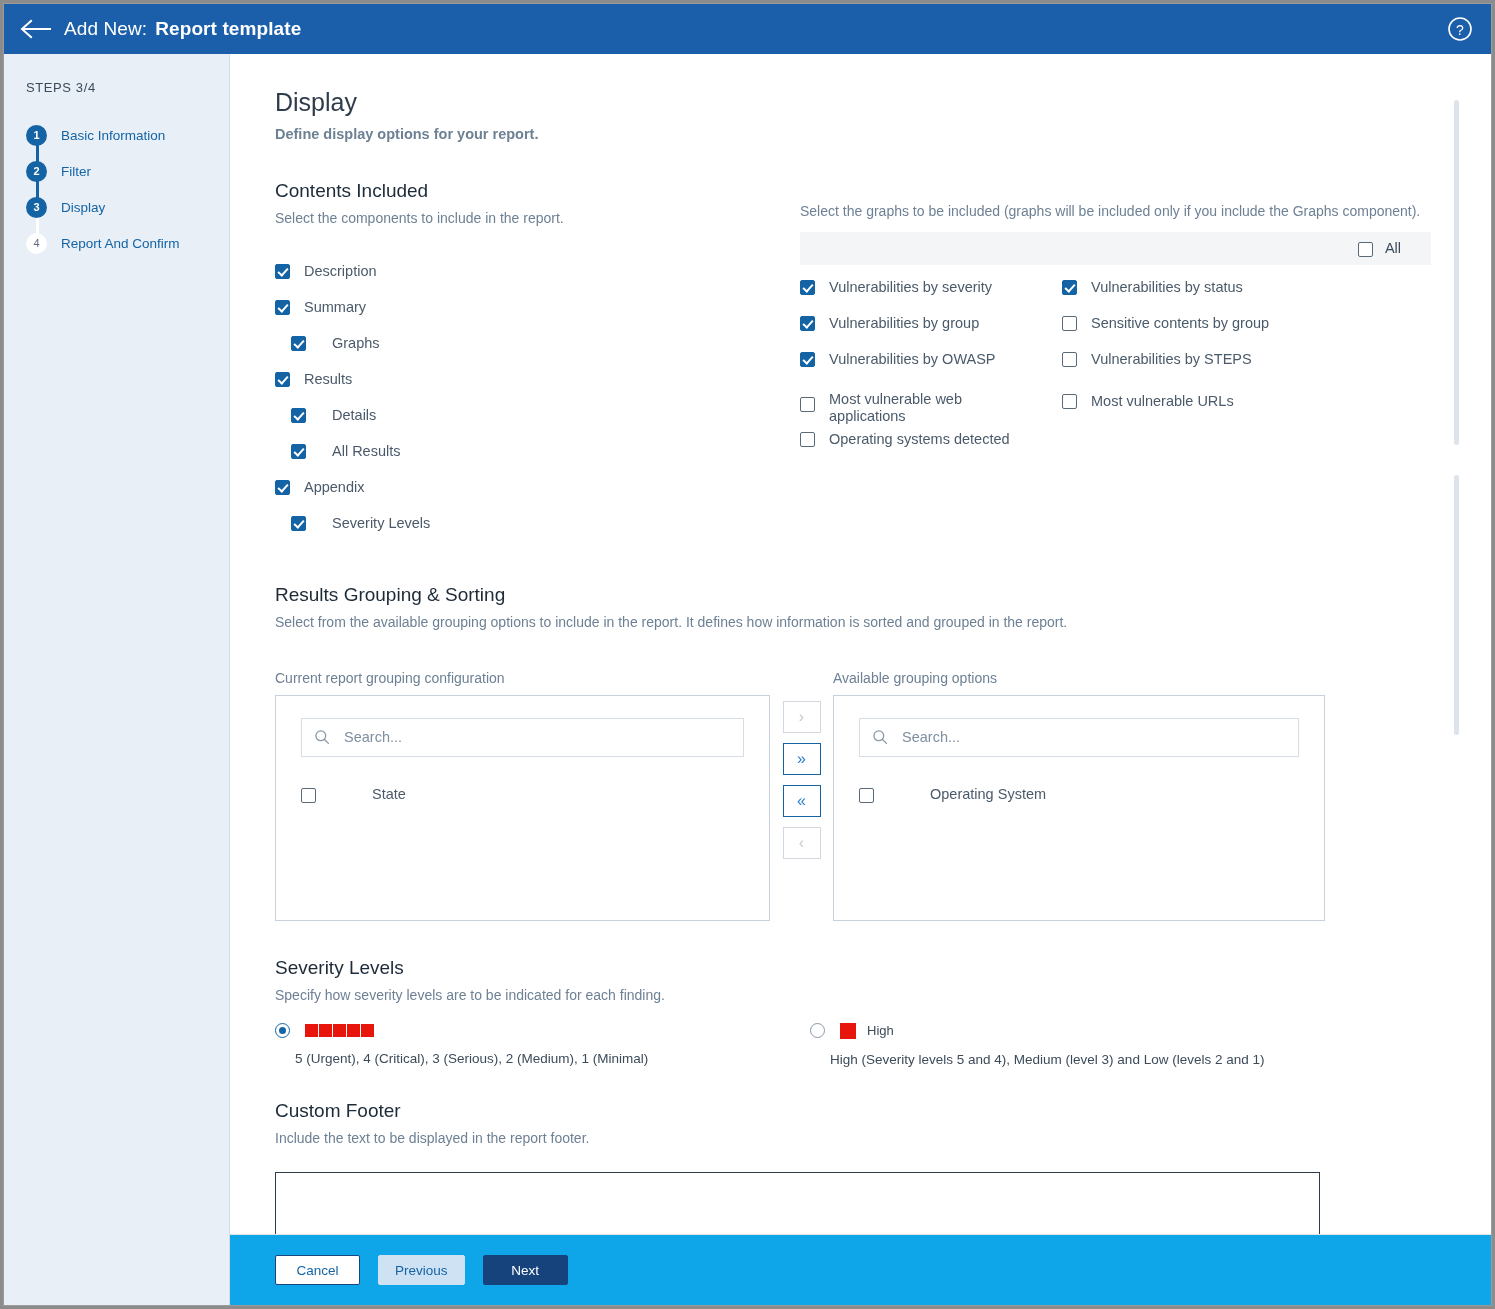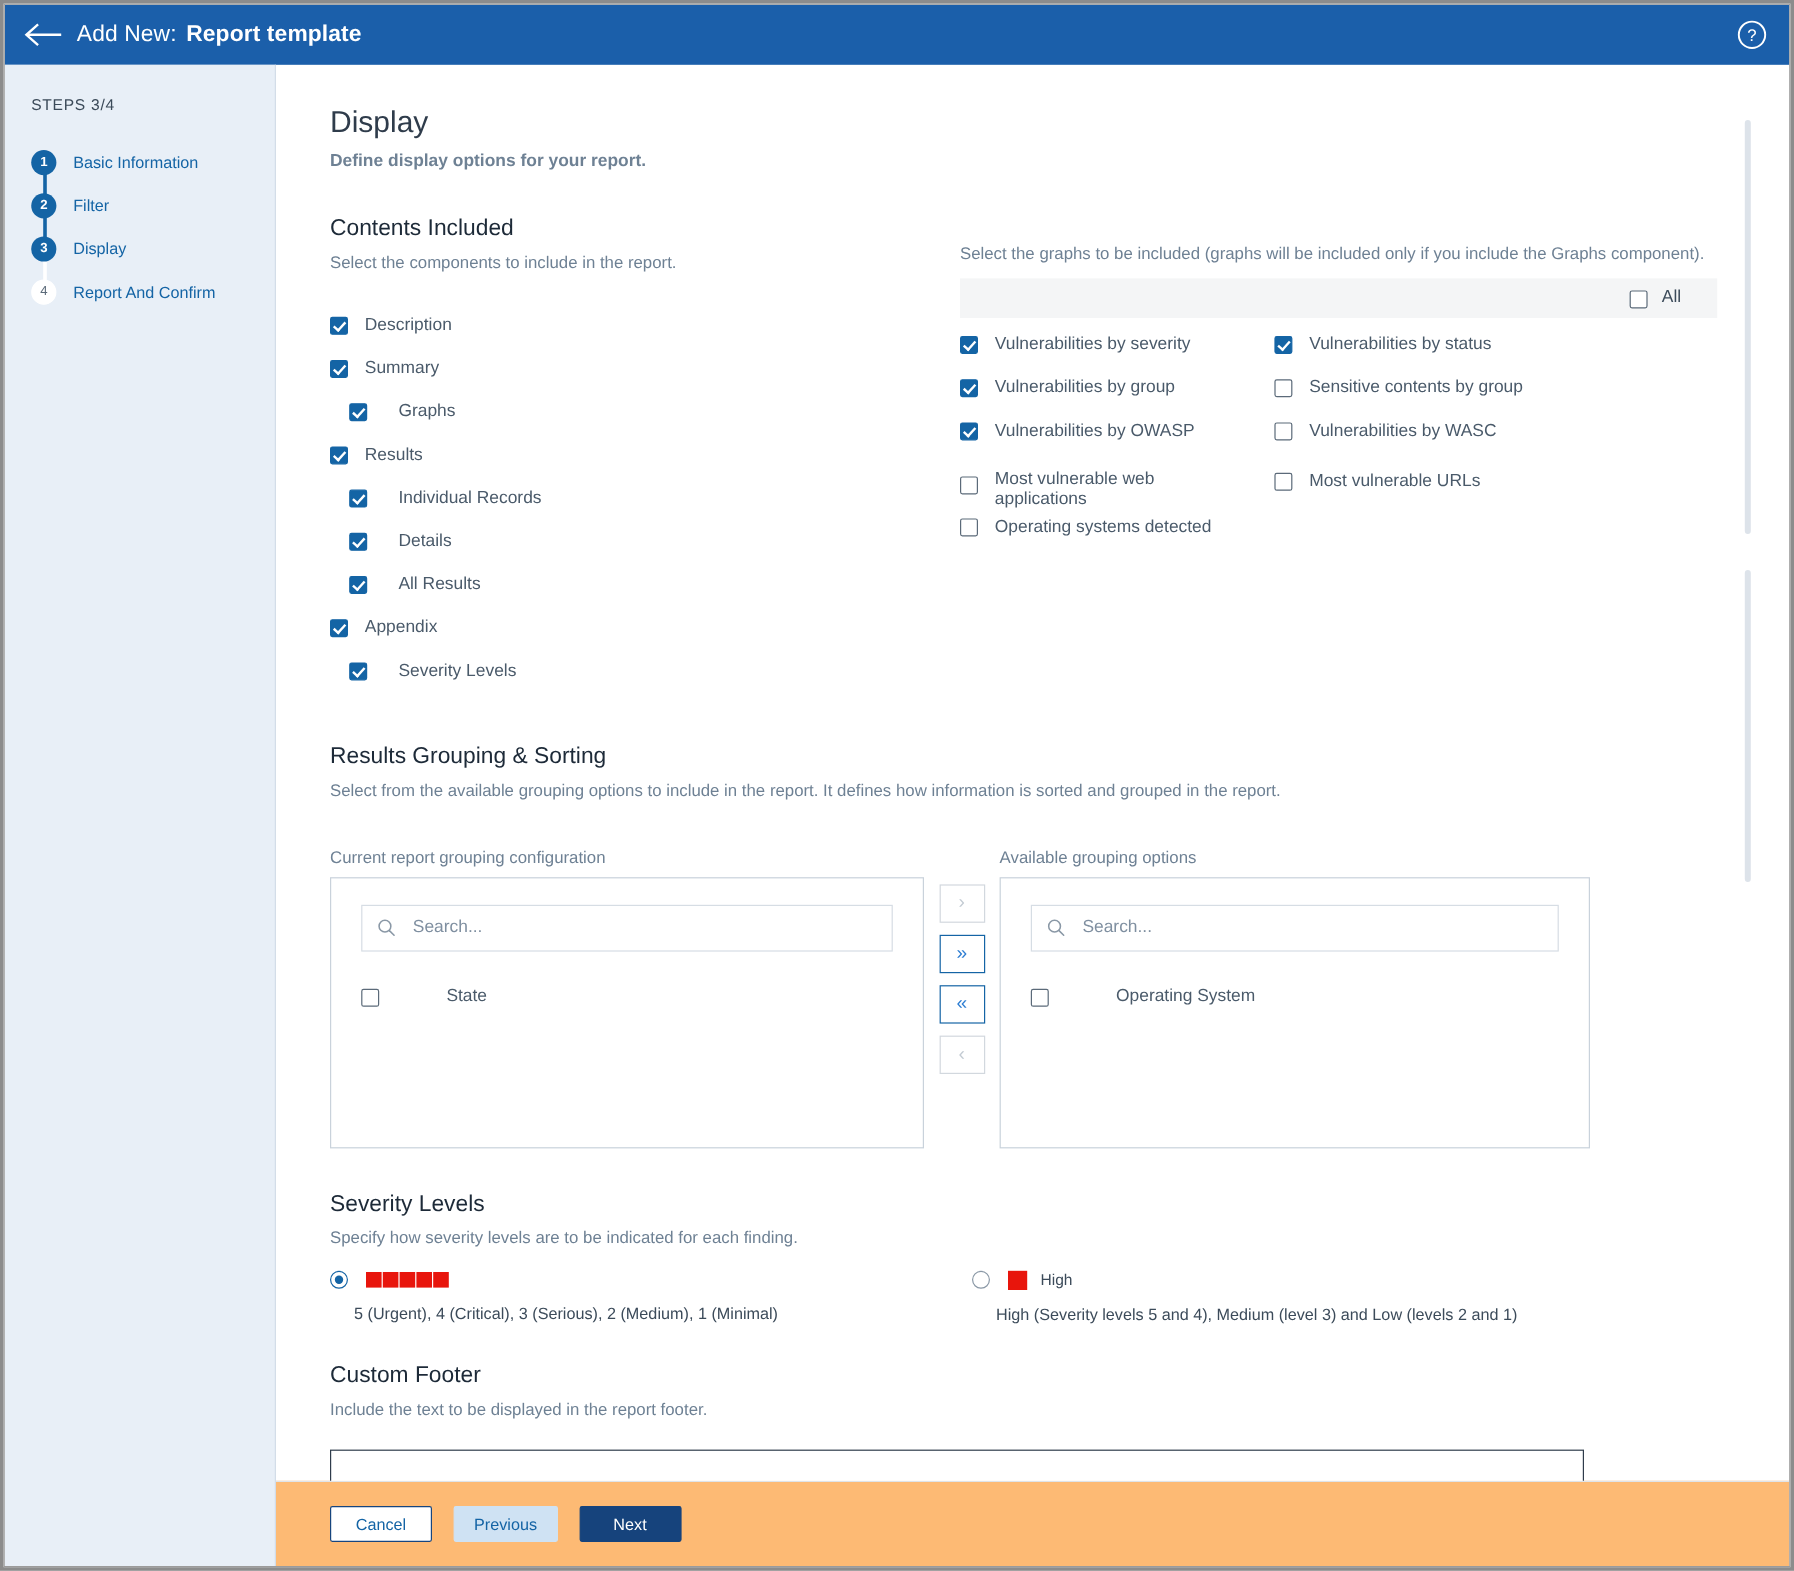--- a/index.html
+++ b/index.html
@@ -180,21 +180,21 @@
   textarea.footer-ta {
     width:1045px; height:80px; border:1px solid #2f3c4b; resize:none;
     padding:10px; font-family:"Liberation Sans", sans-serif; font-size:14px;
     color:#2f3c4b; outline:none; display:block;
   }
 
   
   .actionbar {
     flex:0 0 71px; height:71px; border-top:1px solid #dfe4e9;
     display:flex; align-items:center; padding-left:45px; gap:18px;
-    background:#fdba74;
+    background:#0ea5e9;
   }
   .btn {
     height:30px; min-width:85px; padding:0 16px; font-size:13.5px;
     display:flex; align-items:center; justify-content:center;
     border-radius:2px; cursor:pointer; font-family:"Liberation Sans", sans-serif;
   }
   .btn.cancel { background:#fff; border:1.5px solid #17457e; color:#1464a5; }
   .btn.previous { background:#cfe2f3; border:1px solid #cfe2f3; color:#1464a5; }
   .btn.next { background:#16437c; border:1px solid #16437c; color:#ffffff; }
 
@@ -279,24 +279,20 @@
                 <div class="cb-row indent">
                   <span class="cb checked"></span>
                   <span class="cb-label">Graphs</span>
                 </div>
                 <div class="cb-row">
                   <span class="cb checked"></span>
                   <span class="cb-label">Results</span>
                 </div>
                 <div class="cb-row indent">
                   <span class="cb checked"></span>
-                  <span class="cb-label">Individual Records</span>
-                </div>
-                <div class="cb-row indent">
-                  <span class="cb checked"></span>
                   <span class="cb-label">Details</span>
                 </div>
                 <div class="cb-row indent">
                   <span class="cb checked"></span>
                   <span class="cb-label">All Results</span>
                 </div>
                 <div class="cb-row">
                   <span class="cb checked"></span>
                   <span class="cb-label">Appendix</span>
                 </div>
@@ -342,21 +338,21 @@
                   <div class="grow">
                     <span class="cb checked"></span>
                     <span class="cb-label">Vulnerabilities by status</span>
                   </div>
                   <div class="grow">
                     <span class="cb"></span>
                     <span class="cb-label">Sensitive contents by group</span>
                   </div>
                   <div class="grow">
                     <span class="cb"></span>
-                    <span class="cb-label">Vulnerabilities by WASC</span>
+                    <span class="cb-label">Vulnerabilities by STEPS</span>
                   </div>
                   <div class="grow tall">
                     <span class="cb" style="margin-top:8px;"></span>
                     <span class="cb-label" style="margin-top:6px;">Most vulnerable URLs</span>
                   </div>
                 </div>
               </div>
             </div>
           </div>
 

